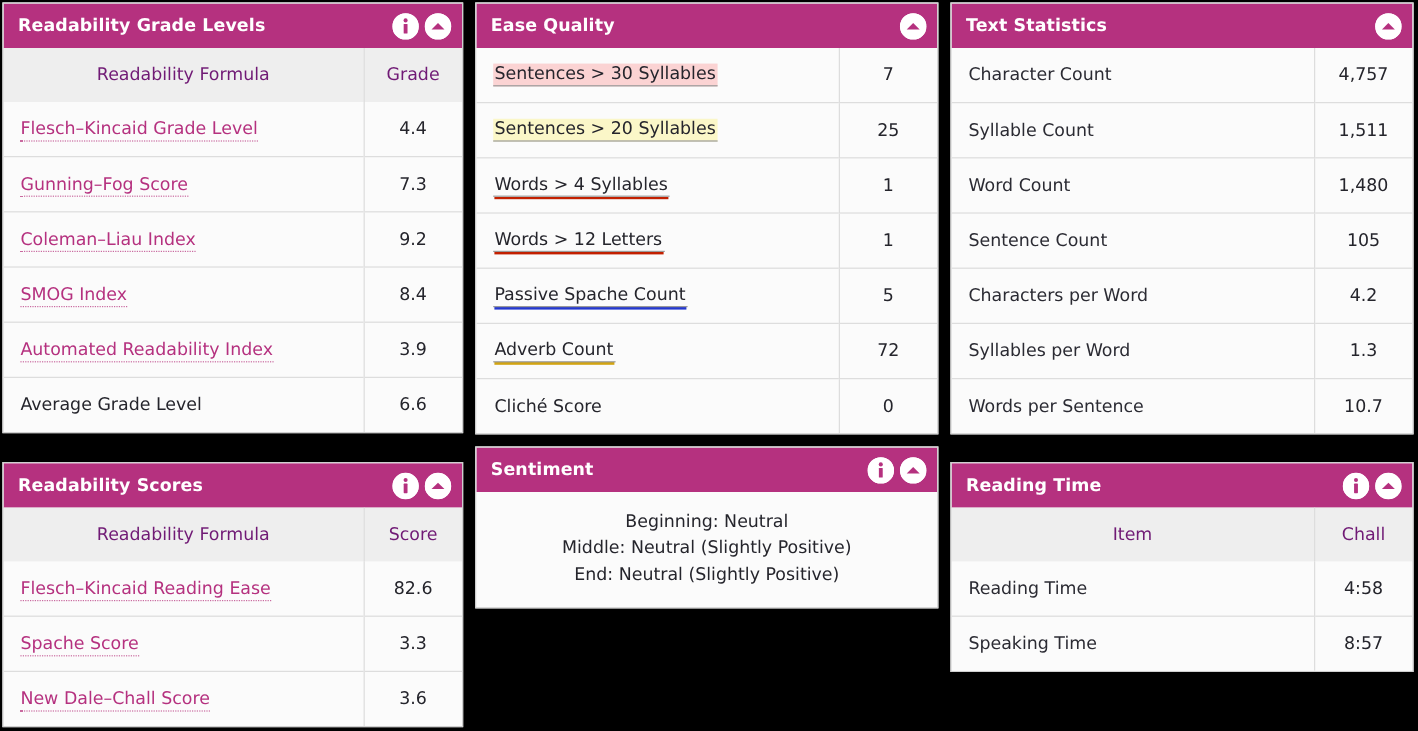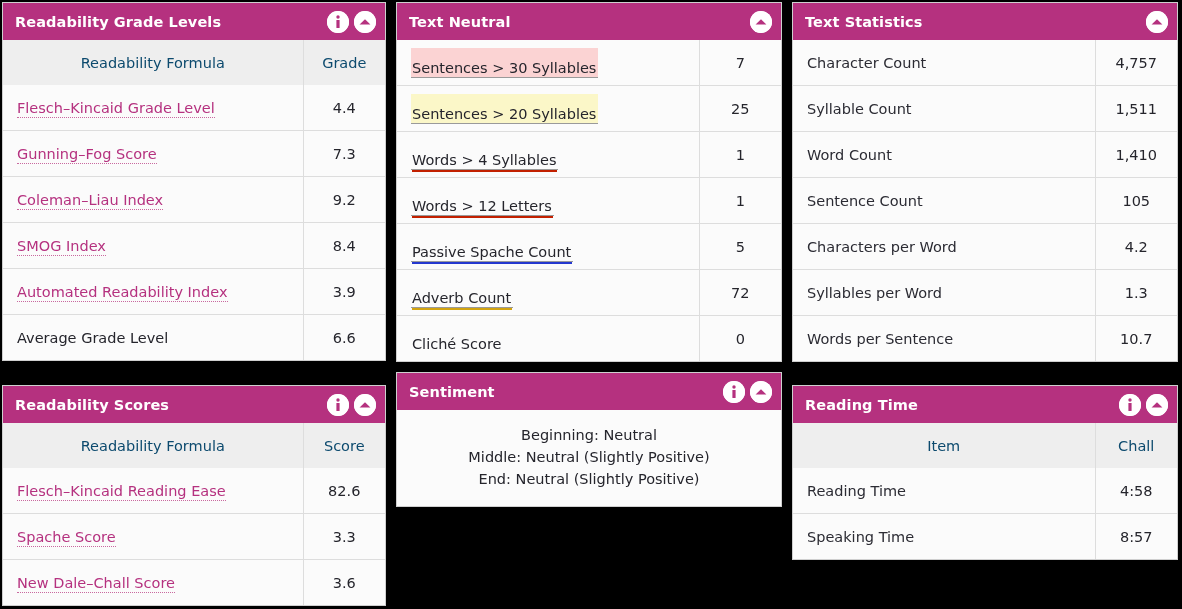--- a/index.html
+++ b/index.html
@@ -90,21 +90,21 @@
   }
   table.panel-table th:last-child,
   table.panel-table td:last-child { border-right: none; }
   table.panel-table tr:first-child th,
   table.panel-table tr:first-child td { border-top: none; }
 
   thead th {
     background: #eeeeee !important;
     font-weight: bold;
     text-align: center;
-    color: #0c4a6e;
+    color: #701a75;
   }
   thead th.col-label { text-align: center; }
 
   td.col-label  { text-align: left; }
   td.col-value  { text-align: center; color: #25252c; }
   col.value-col { width: 82px; }
 
   
   .flink {
     color: #b5317f;
@@ -112,21 +112,21 @@
     border-bottom: 1px dotted #c9699f;
     padding-bottom: 1px;
     cursor: pointer;
   }
   
   tr.summary td { font-weight: normal; color: #25252c; }
 
   
   .tq {
     display: inline-block;
-    padding: 12px 2px 1px 1px;
+    padding: 1px 2px 1px 1px;
     border-bottom: 1px solid #9a9a9a;
     color: #25252c;
     cursor: pointer;
     text-align: right;
   }
   .tq.hl-pink   { background: #fbd3d3; }
   .tq.hl-yellow { background: #fbf7c8; }
   .tq.ul-red    { box-shadow: 0 3px 0 -1px #c22000; }
   .tq.ul-blue   { box-shadow: 0 3px 0 -1px #2438cf; }
   .tq.ul-gold   { box-shadow: 0 3px 0 -1px #d2a411; }
@@ -201,21 +201,21 @@
         <tr class="summary">
           <td class="col-label">Average Grade Level</td>
           <td class="col-value">6.6</td>
         </tr>
       </tbody>
     </table>
   </div>
 
   <div class="panel" id="panel-text-quality">
     <div class="panel-head">
-      <span class="panel-title">Text Neutral</span>
+      <span class="panel-title">Ease Quality</span>
       <span class="head-icons">
         <span class="circ-icon">
           <svg width="22" height="22" viewBox="0 0 22 22">
               <circle cx="11" cy="11" r="11" fill="#fff"></circle>
               <path d="M5.6 13.6 L11 8.2 L16.4 13.6 Z" fill="#b5317f"></path>
             </svg>
         </span>
       </span>
     </div>
     <table class="panel-table">
@@ -277,21 +277,21 @@
         <tr>
           <td class="col-label">Character Count</td>
           <td class="col-value">4,757</td>
         </tr>
         <tr>
           <td class="col-label">Syllable Count</td>
           <td class="col-value">1,511</td>
         </tr>
         <tr>
           <td class="col-label">Word Count</td>
-          <td class="col-value">1,410</td>
+          <td class="col-value">1,480</td>
         </tr>
         <tr>
           <td class="col-label">Sentence Count</td>
           <td class="col-value">105</td>
         </tr>
         <tr>
           <td class="col-label">Characters per Word</td>
           <td class="col-value">4.2</td>
         </tr>
         <tr>

